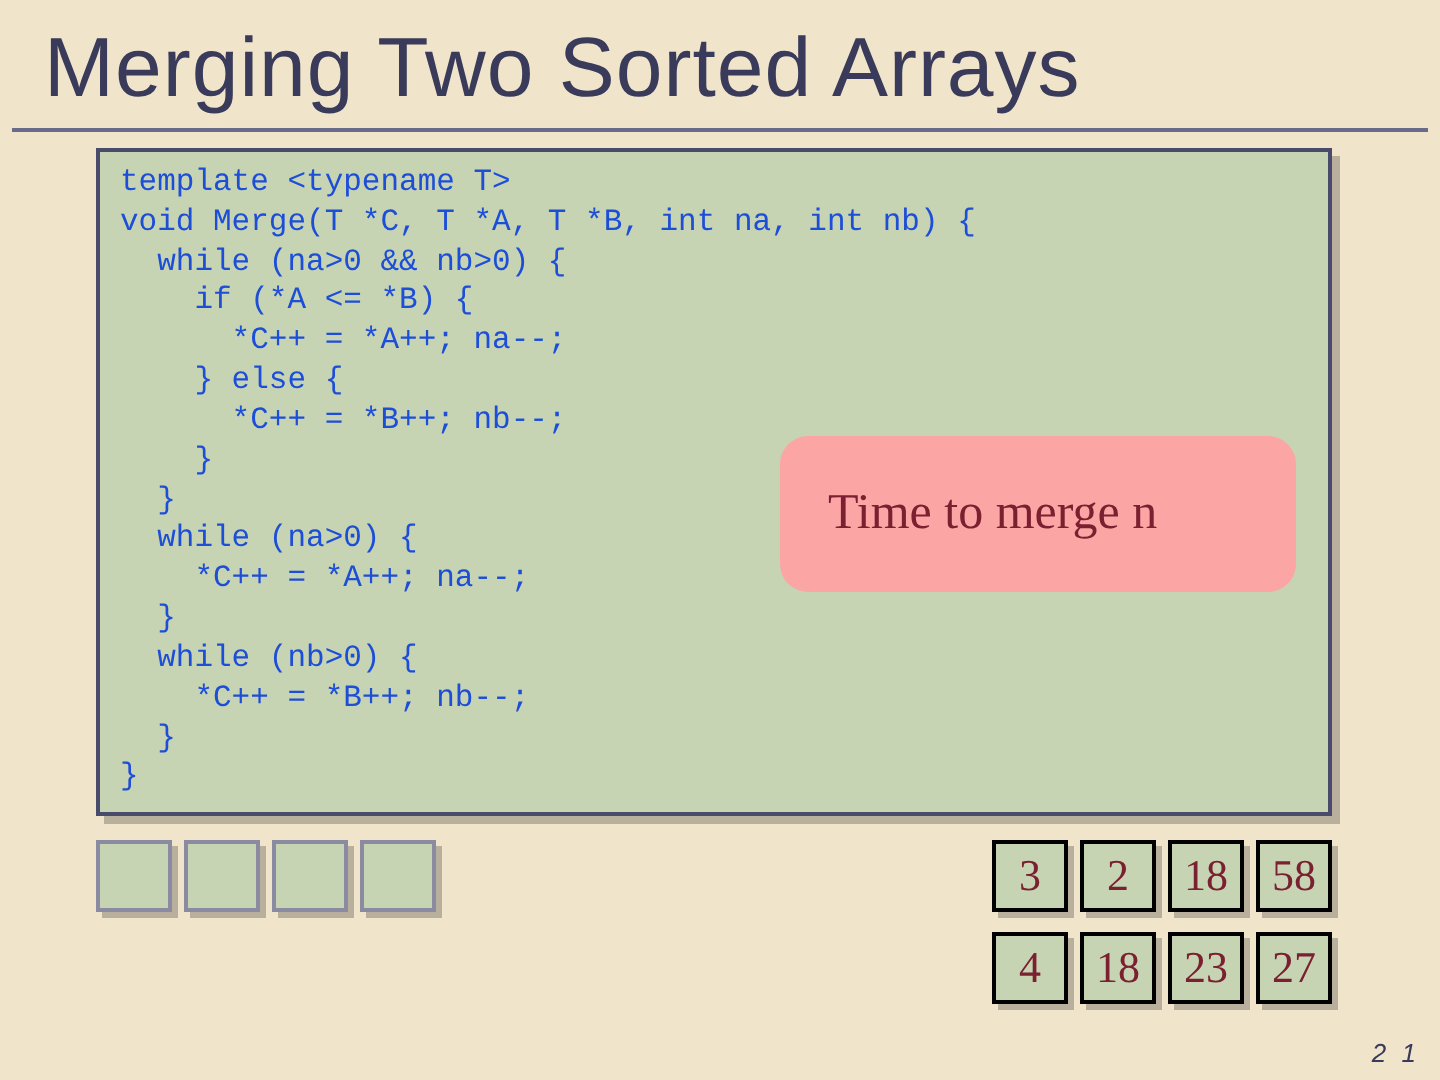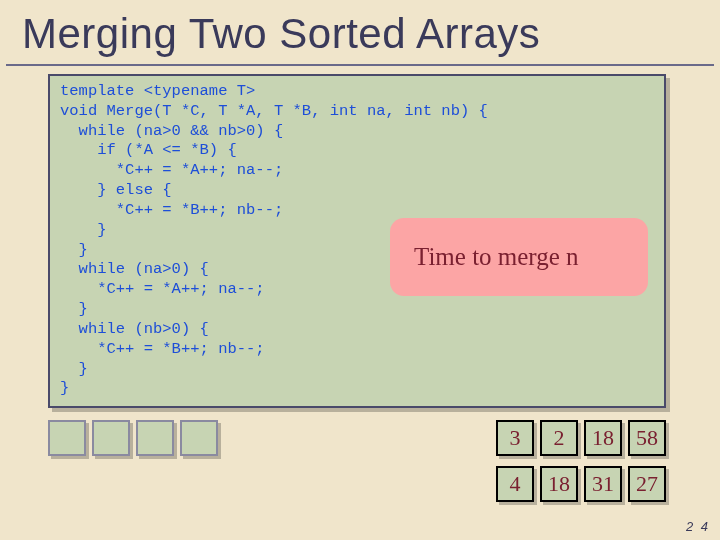--- a/index.html
+++ b/index.html
@@ -141,17 +141,17 @@
 <div class="row row-a">
   <div class="cell">3</div>
   <div class="cell">2</div>
   <div class="cell">18</div>
   <div class="cell">58</div>
 </div>
 
 <div class="row row-b">
   <div class="cell">4</div>
   <div class="cell">18</div>
-  <div class="cell">31</div>
+  <div class="cell">23</div>
   <div class="cell">27</div>
 </div>
 
-<div class="page-num">2 4</div>
+<div class="page-num">2 1</div>
 
 </body></html>

